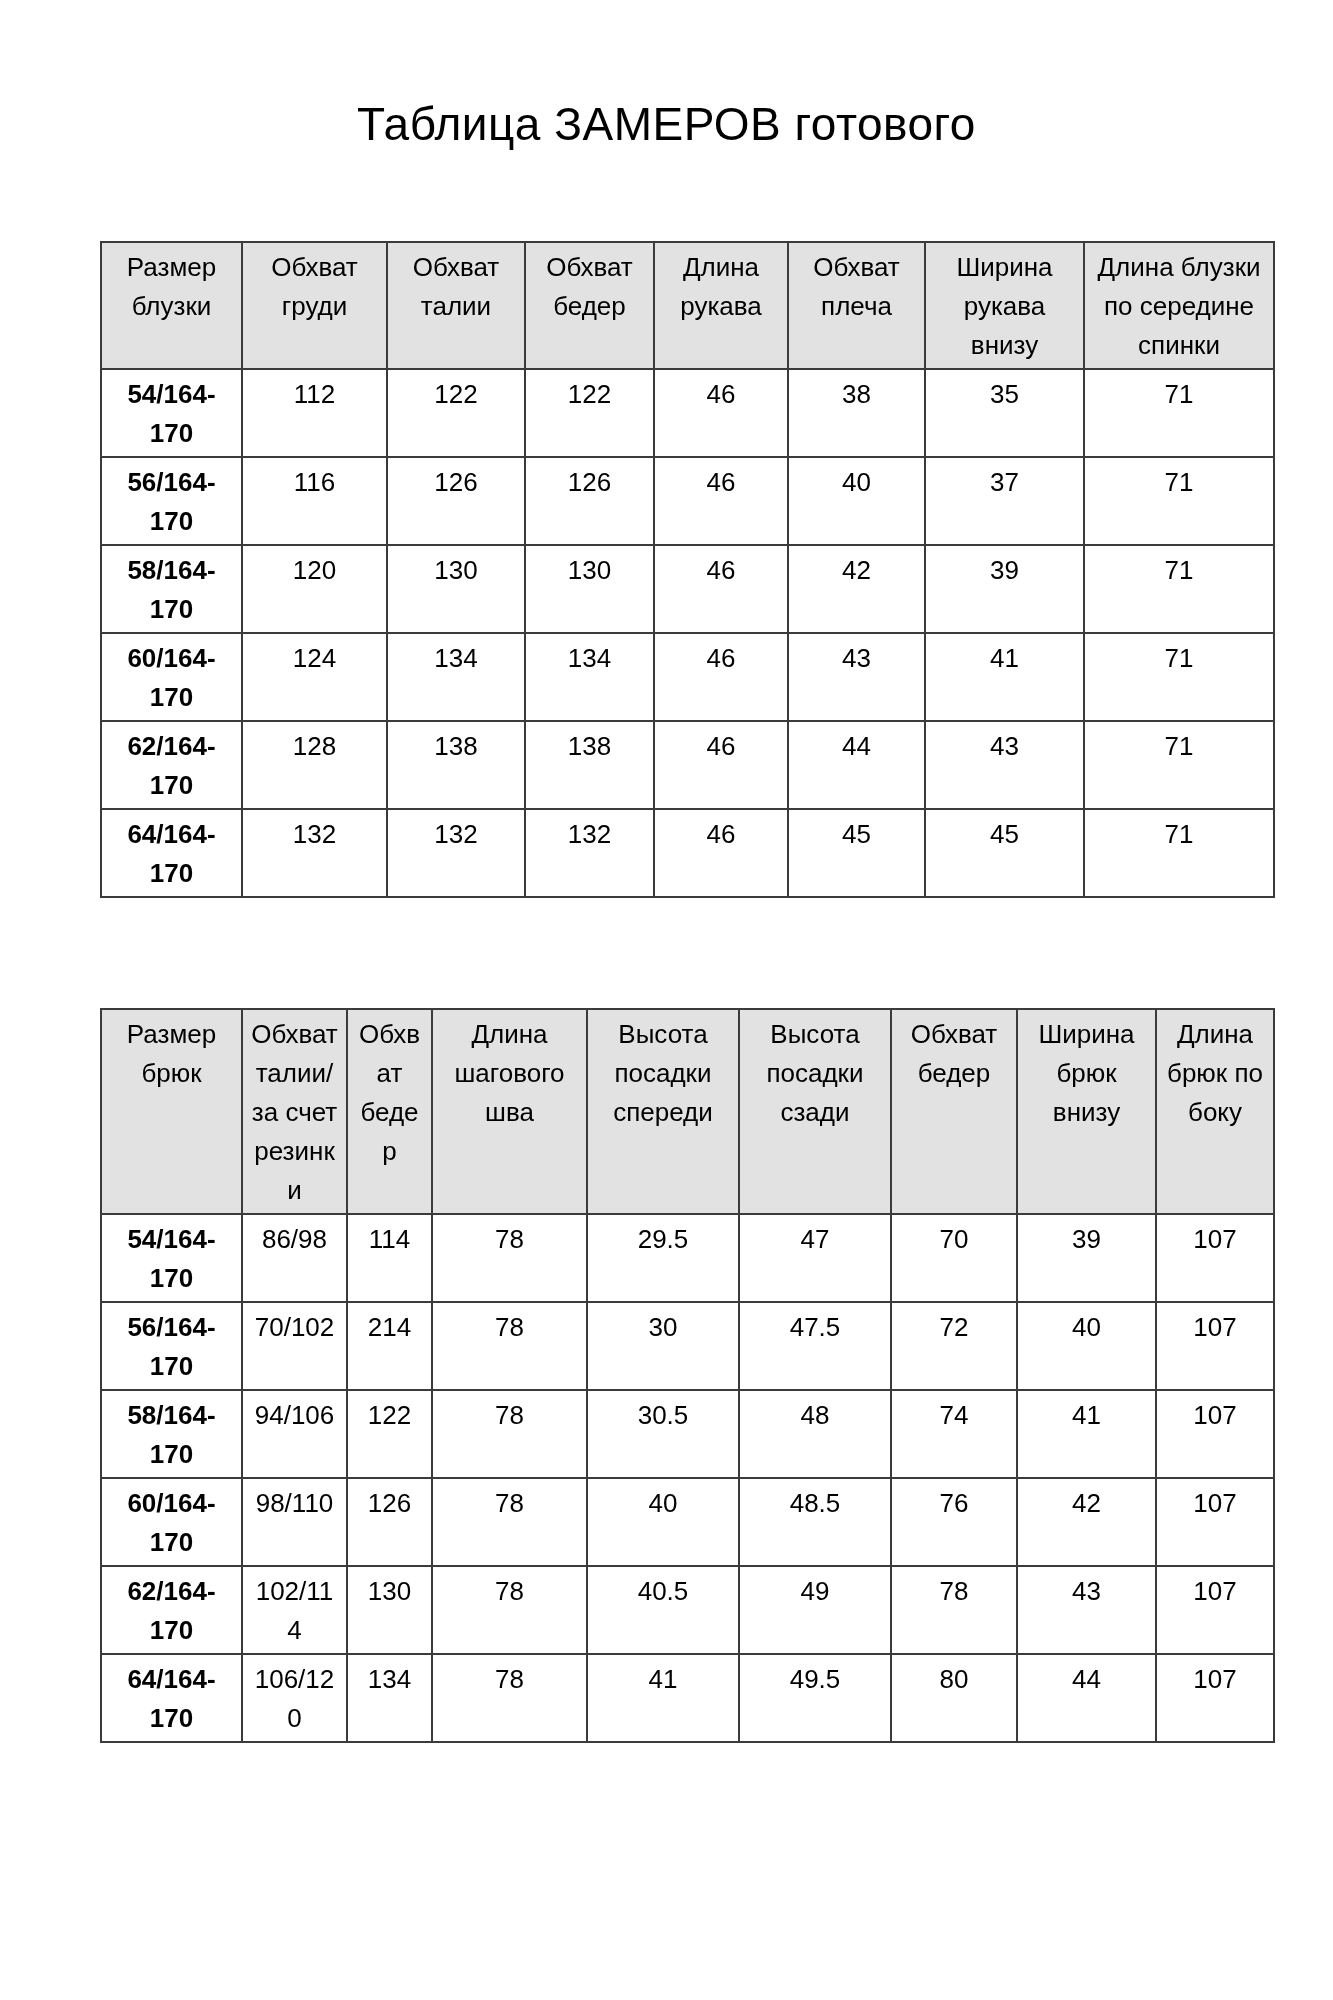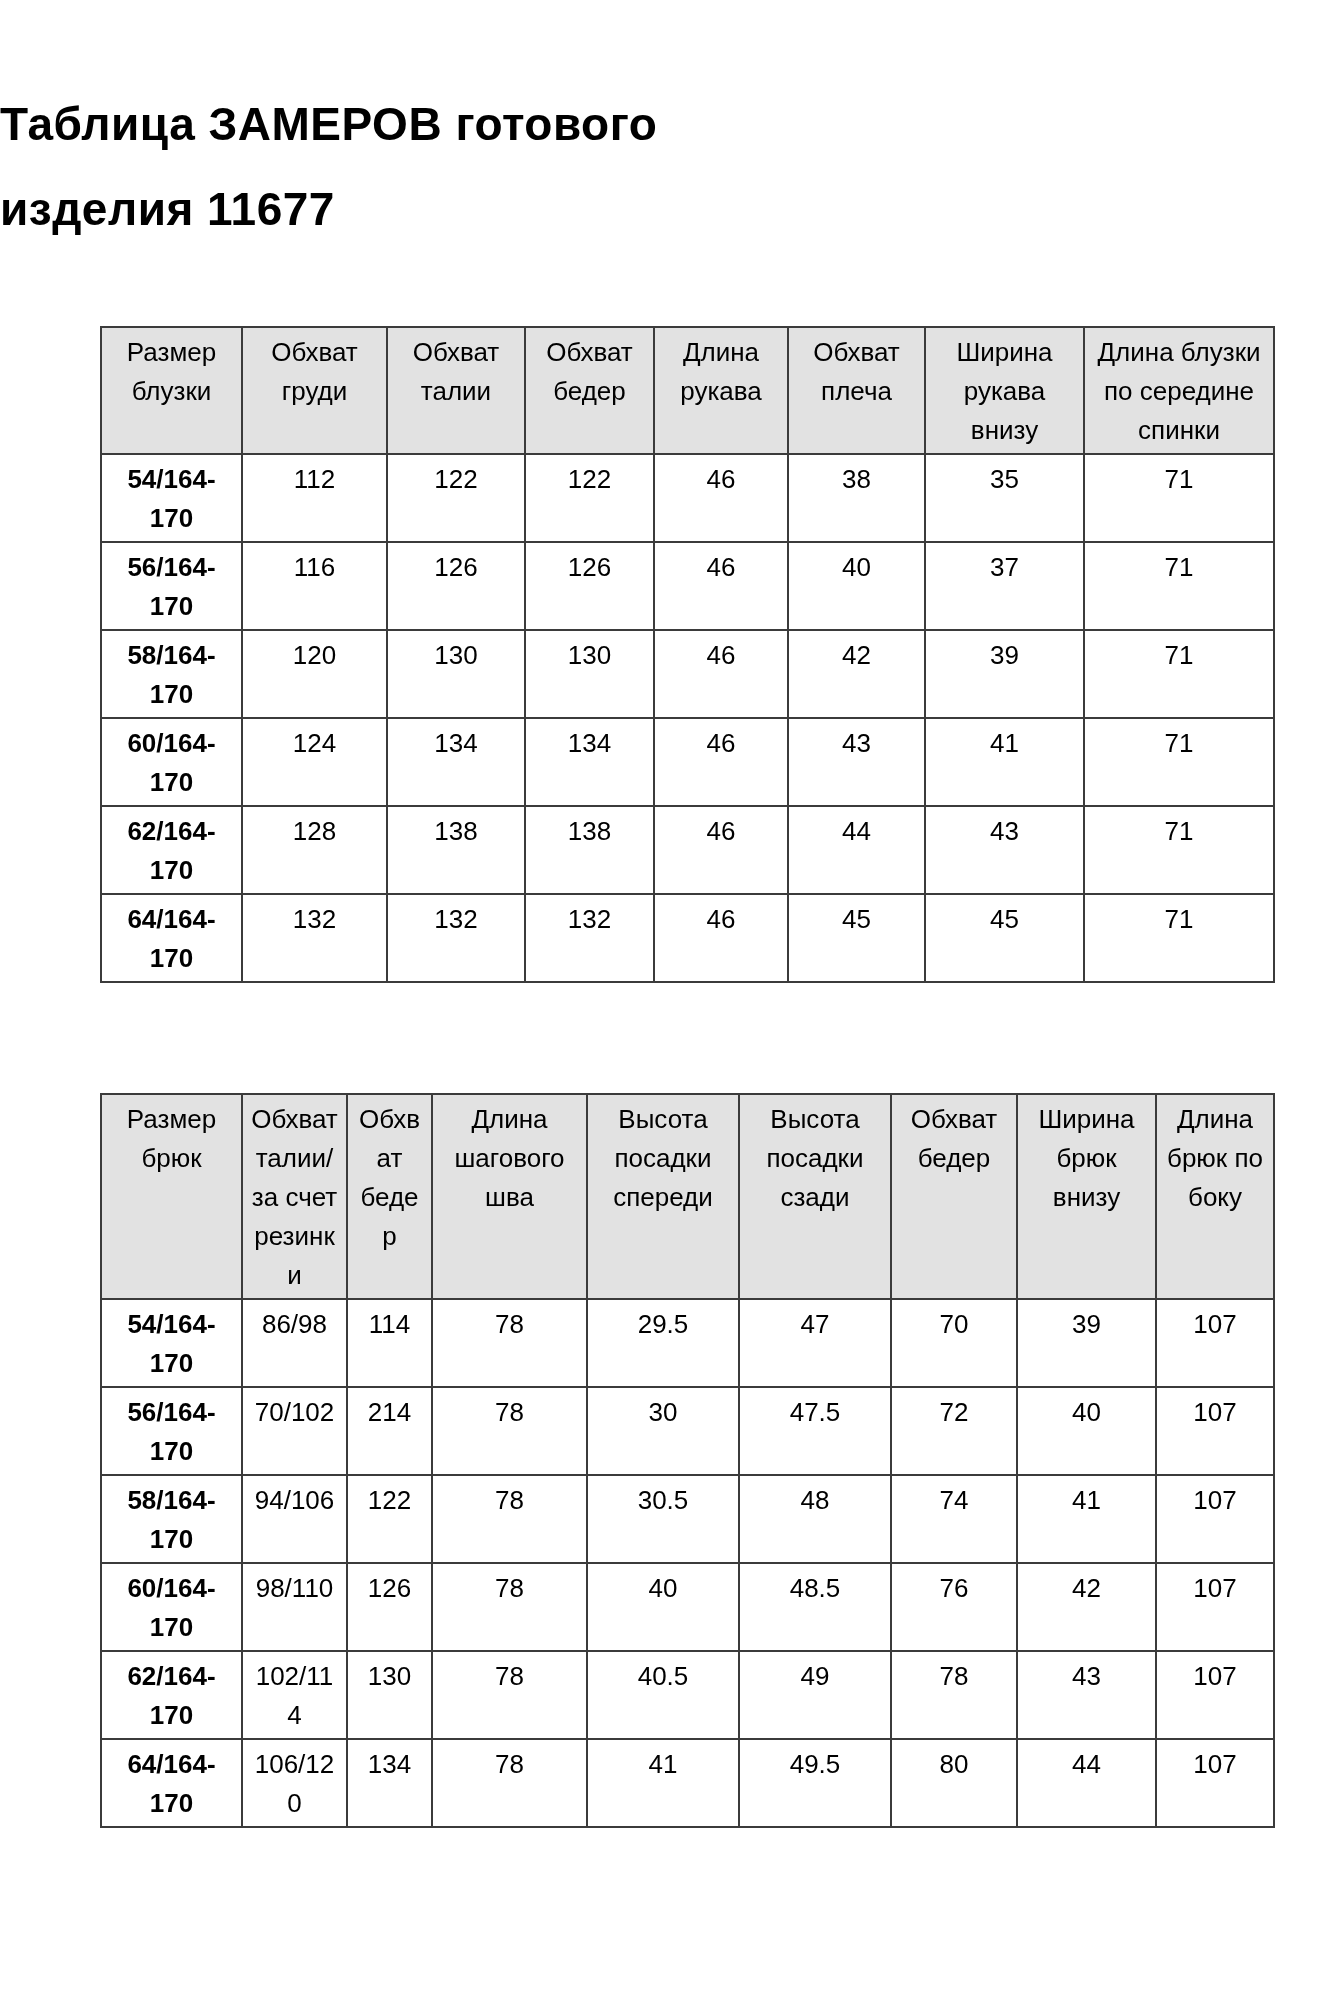--- a/index.html
+++ b/index.html
@@ -11,23 +11,24 @@
     font-family: "Liberation Sans", sans-serif;
     color: #000000;
   }
   .doc {
     width: 1333px;
     height: 2000px;
     overflow: hidden;
   }
   h1.doc-title {
     margin: 82px 0 0 0;
+    text-align: center;
     font-size: 46px;
     line-height: 1.85;
-    font-weight: 700;
+    font-weight: 400;
     letter-spacing: 0.5px;
   }
   .tables-area {
     margin-left: 100px;
     width: 1173px;
   }
   table.meas {
     border-collapse: collapse;
     table-layout: fixed;
     width: 1173px;
@@ -58,21 +59,20 @@
   #blouse-table { margin-top: 74px; }
   #trousers-table { margin-top: 110px; }
 </style>
 </head>
 <body>
 
 <div class="doc">
 
   <h1 class="doc-title">
     <span>Таблица ЗАМЕРОВ готового</span><br>
-    <span>изделия 11677</span>
   </h1>
 
   <div class="tables-area">
 
     <table class="meas" id="blouse-table">
       <colgroup>
         <col style="width:141px">
           <col style="width:145px">
           <col style="width:138px">
         <col style="width:129px">

